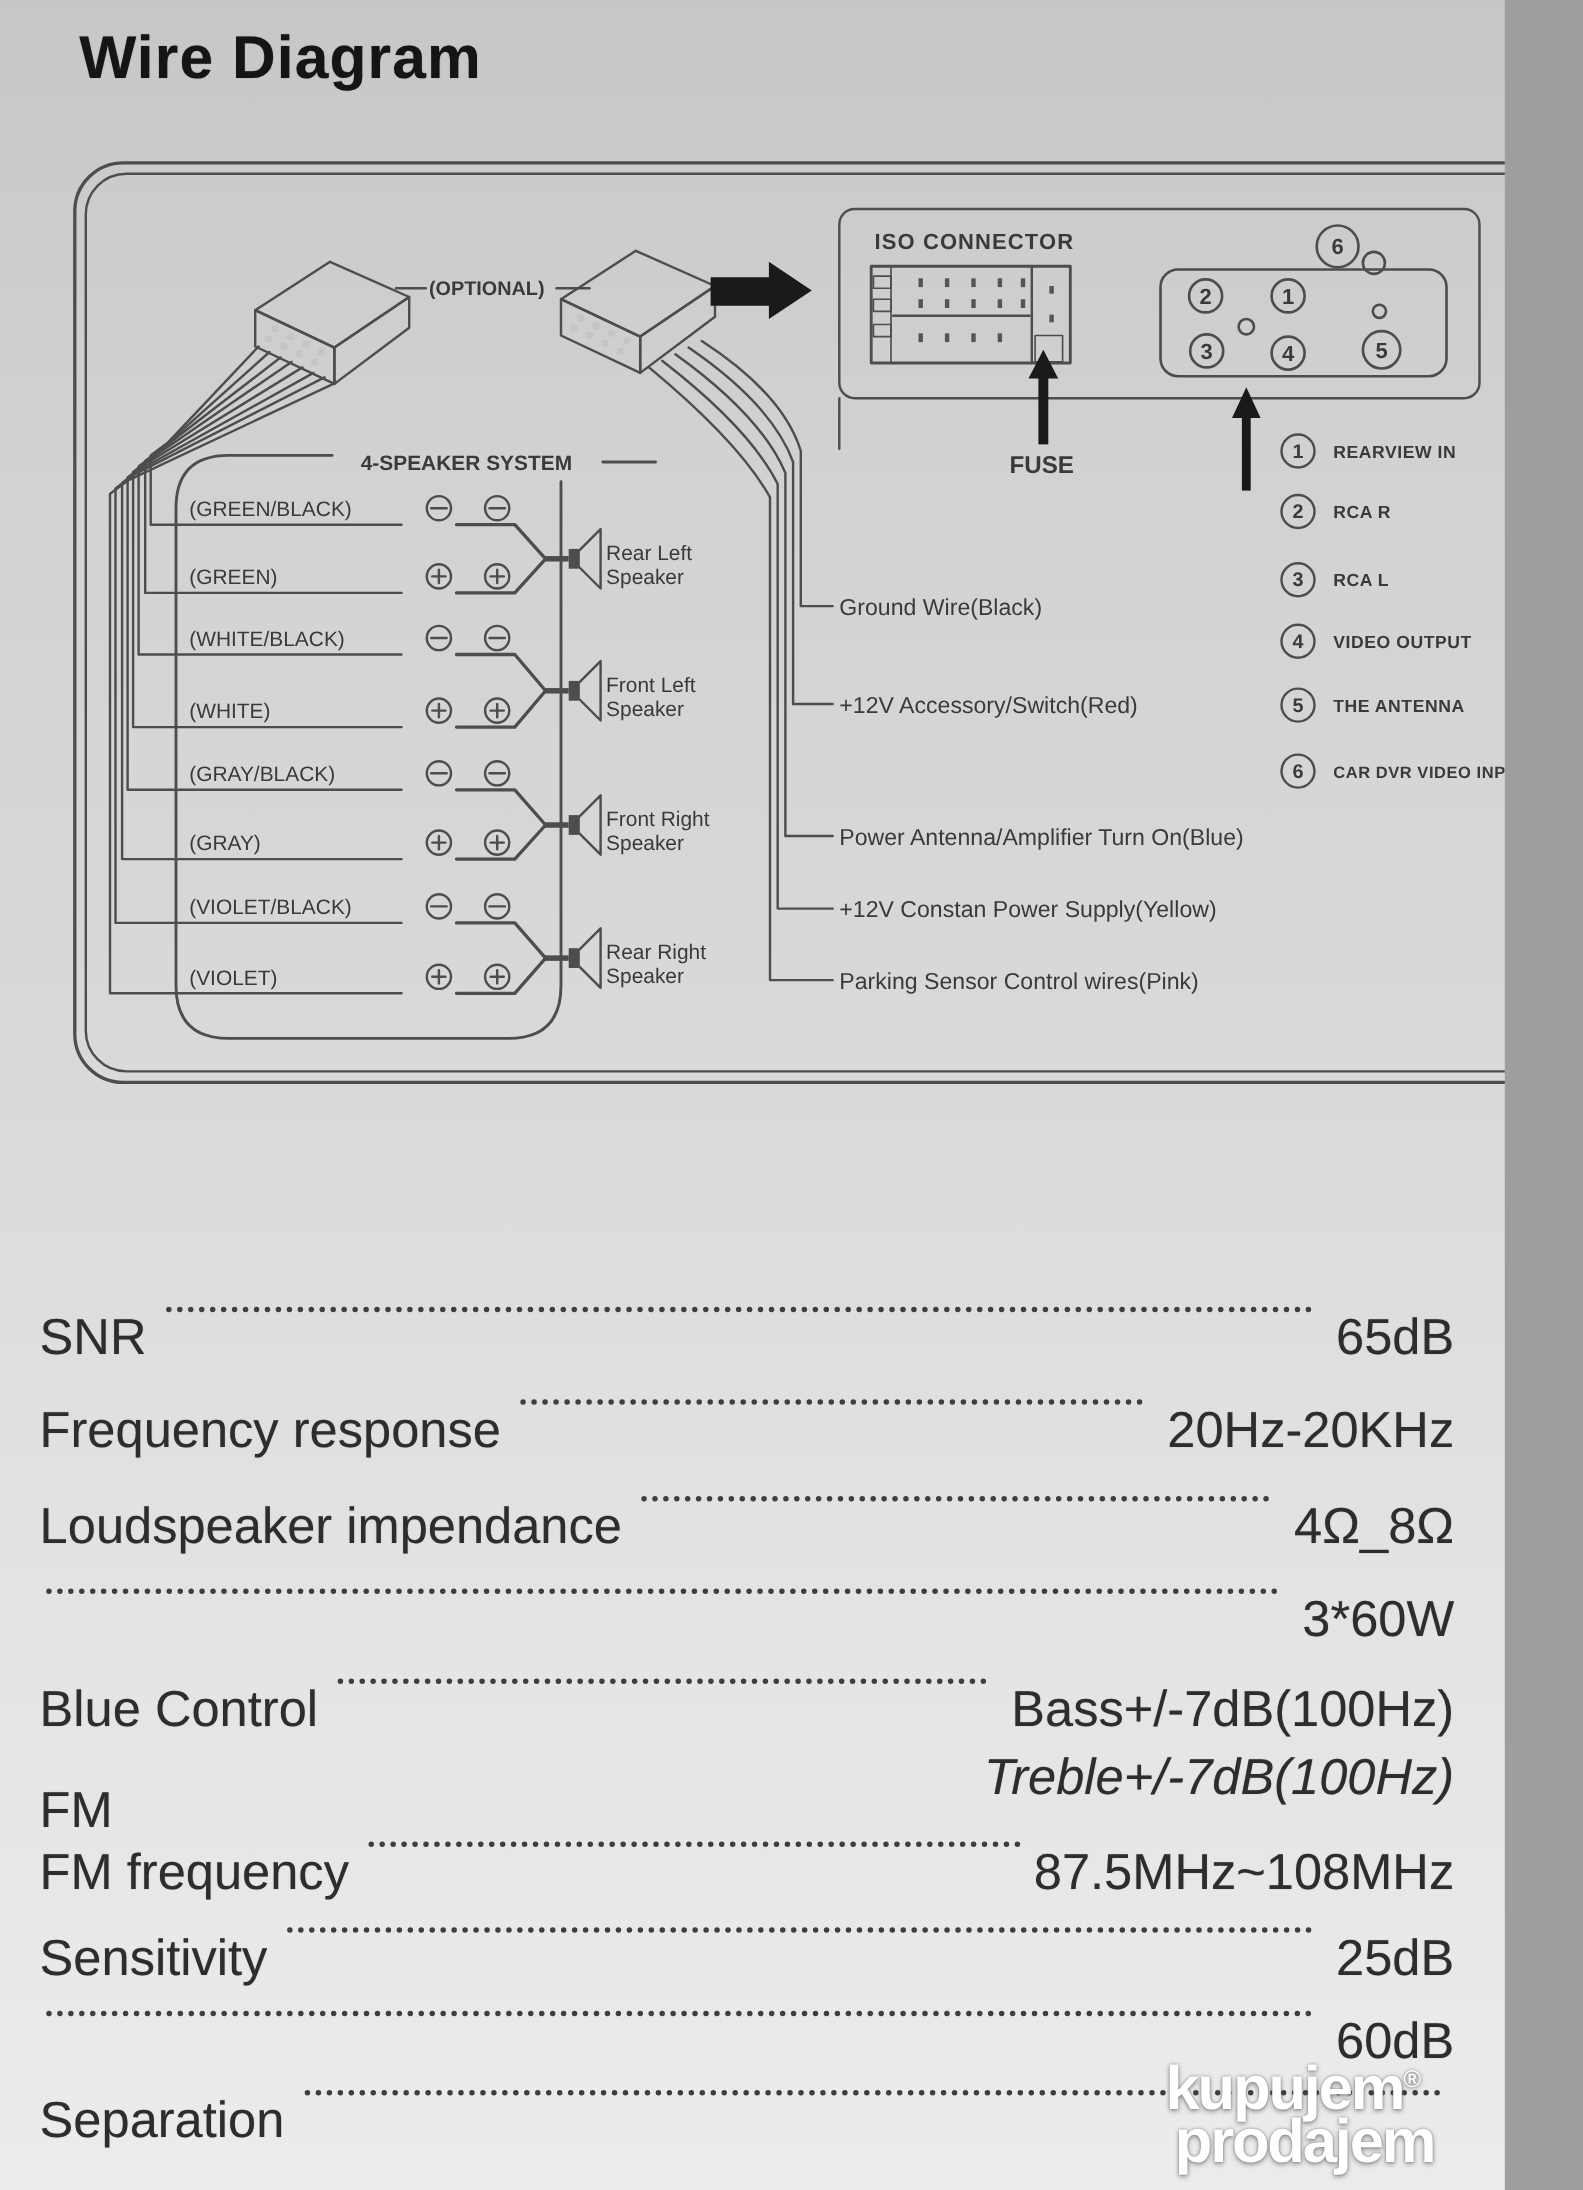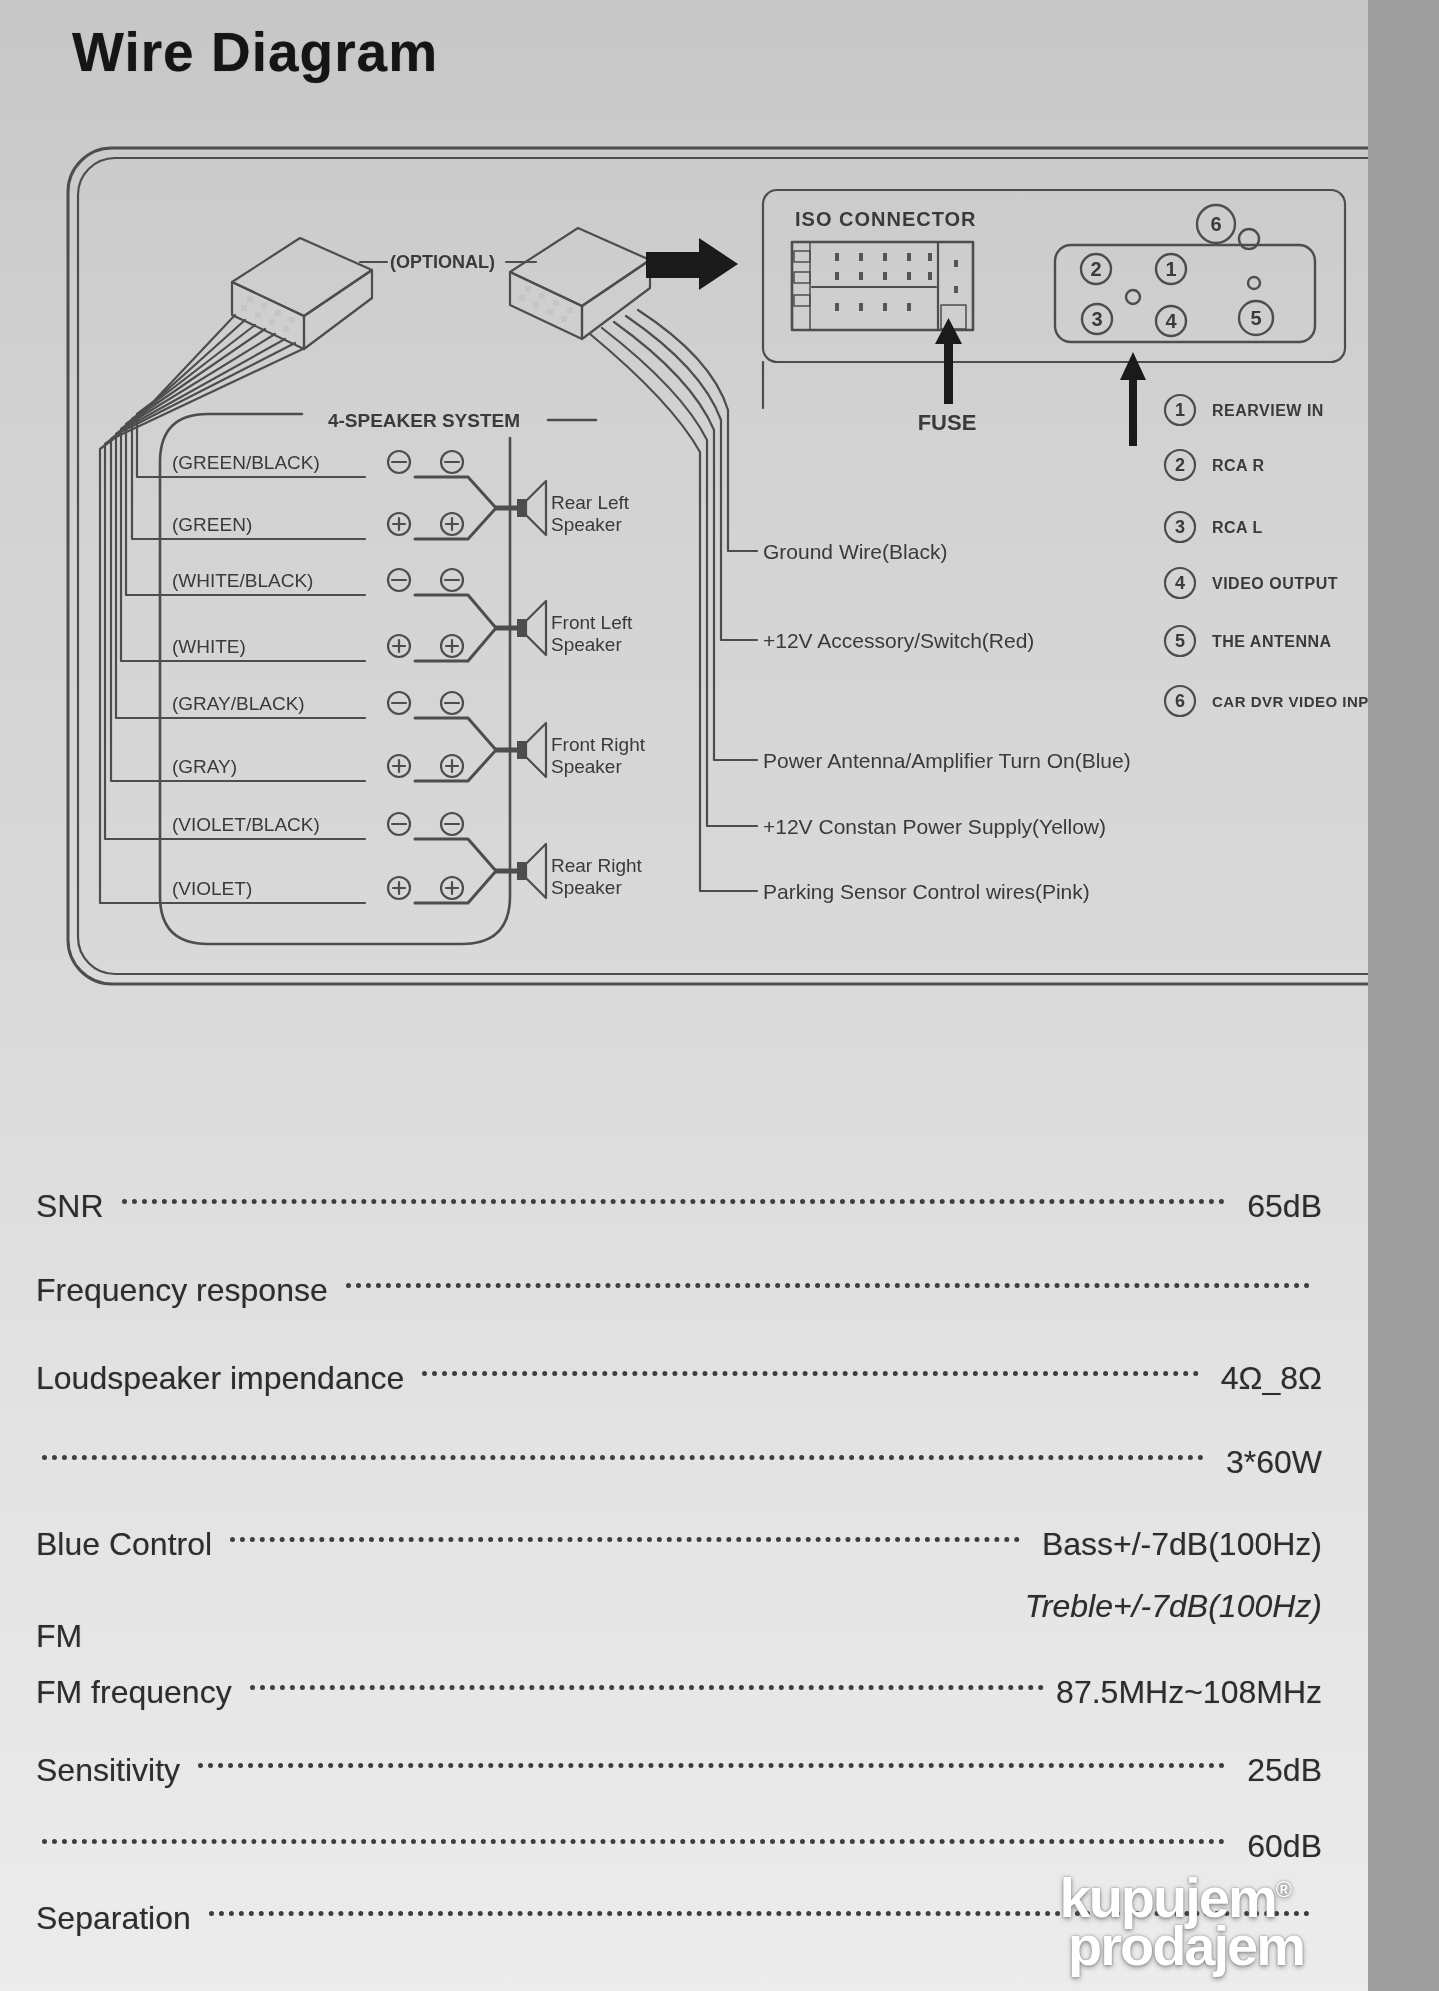--- a/index.html
+++ b/index.html
@@ -17,22 +17,22 @@
   
   .ln{stroke:#4d4d4d;fill:none;stroke-width:2.2;stroke-linejoin:round;stroke-linecap:round;}
   .thin{stroke-width:1.5;}
   .med{stroke-width:2.6;}
   .thick{stroke-width:3;}
   .t{fill:#3a3a3a;font-family:"Liberation Sans",sans-serif;}
   .b{font-weight:bold;}
   
   .spec-row{
     position:absolute;left:36px;right:46px;
-    display:flex;align-items:center;
-    font-size:32px;color:#2d2d2d;
+    display:flex;align-items:flex-start;
+    font-size:46px;color:#2d2d2d;
     text-shadow:0 0 1px rgba(40,40,40,.35);
     white-space:nowrap;
   }
   .spec-label{padding-right:12px;}
   .spec-leader{flex:1;border-bottom:5px dotted #3e3e3e;margin:0 12px 10px 6px;min-width:0;}
   .spec-value{padding-left:10px;}
   .spec-row.right-only{justify-content:flex-end;font-style:italic;}
   .watermark{
     position:absolute;top:1874px;right:64px;text-align:right;
     color:#ffffff;font-weight:bold;font-size:56px;line-height:.86;letter-spacing:-2px;
@@ -343,20 +343,21 @@
 
   <div>
     <div class="spec-row" style="top:1188px">
       <span class="spec-label">SNR</span>
       <span class="spec-leader"></span>
       <span class="spec-value">65dB</span>
     </div>
     <div class="spec-row" style="top:1272px">
       <span class="spec-label">Frequency response</span>
       <span class="spec-leader"></span>
+      <span class="spec-value">20Hz-20KHz</span>
     </div>
     <div class="spec-row" style="top:1360px">
       <span class="spec-label">Loudspeaker impendance</span>
       <span class="spec-leader"></span>
       <span class="spec-value">4Ω_8Ω</span>
     </div>
     <div class="spec-row" style="top:1444px">
       <span class="spec-leader"></span>
       <span class="spec-value">3*60W</span>
     </div>

